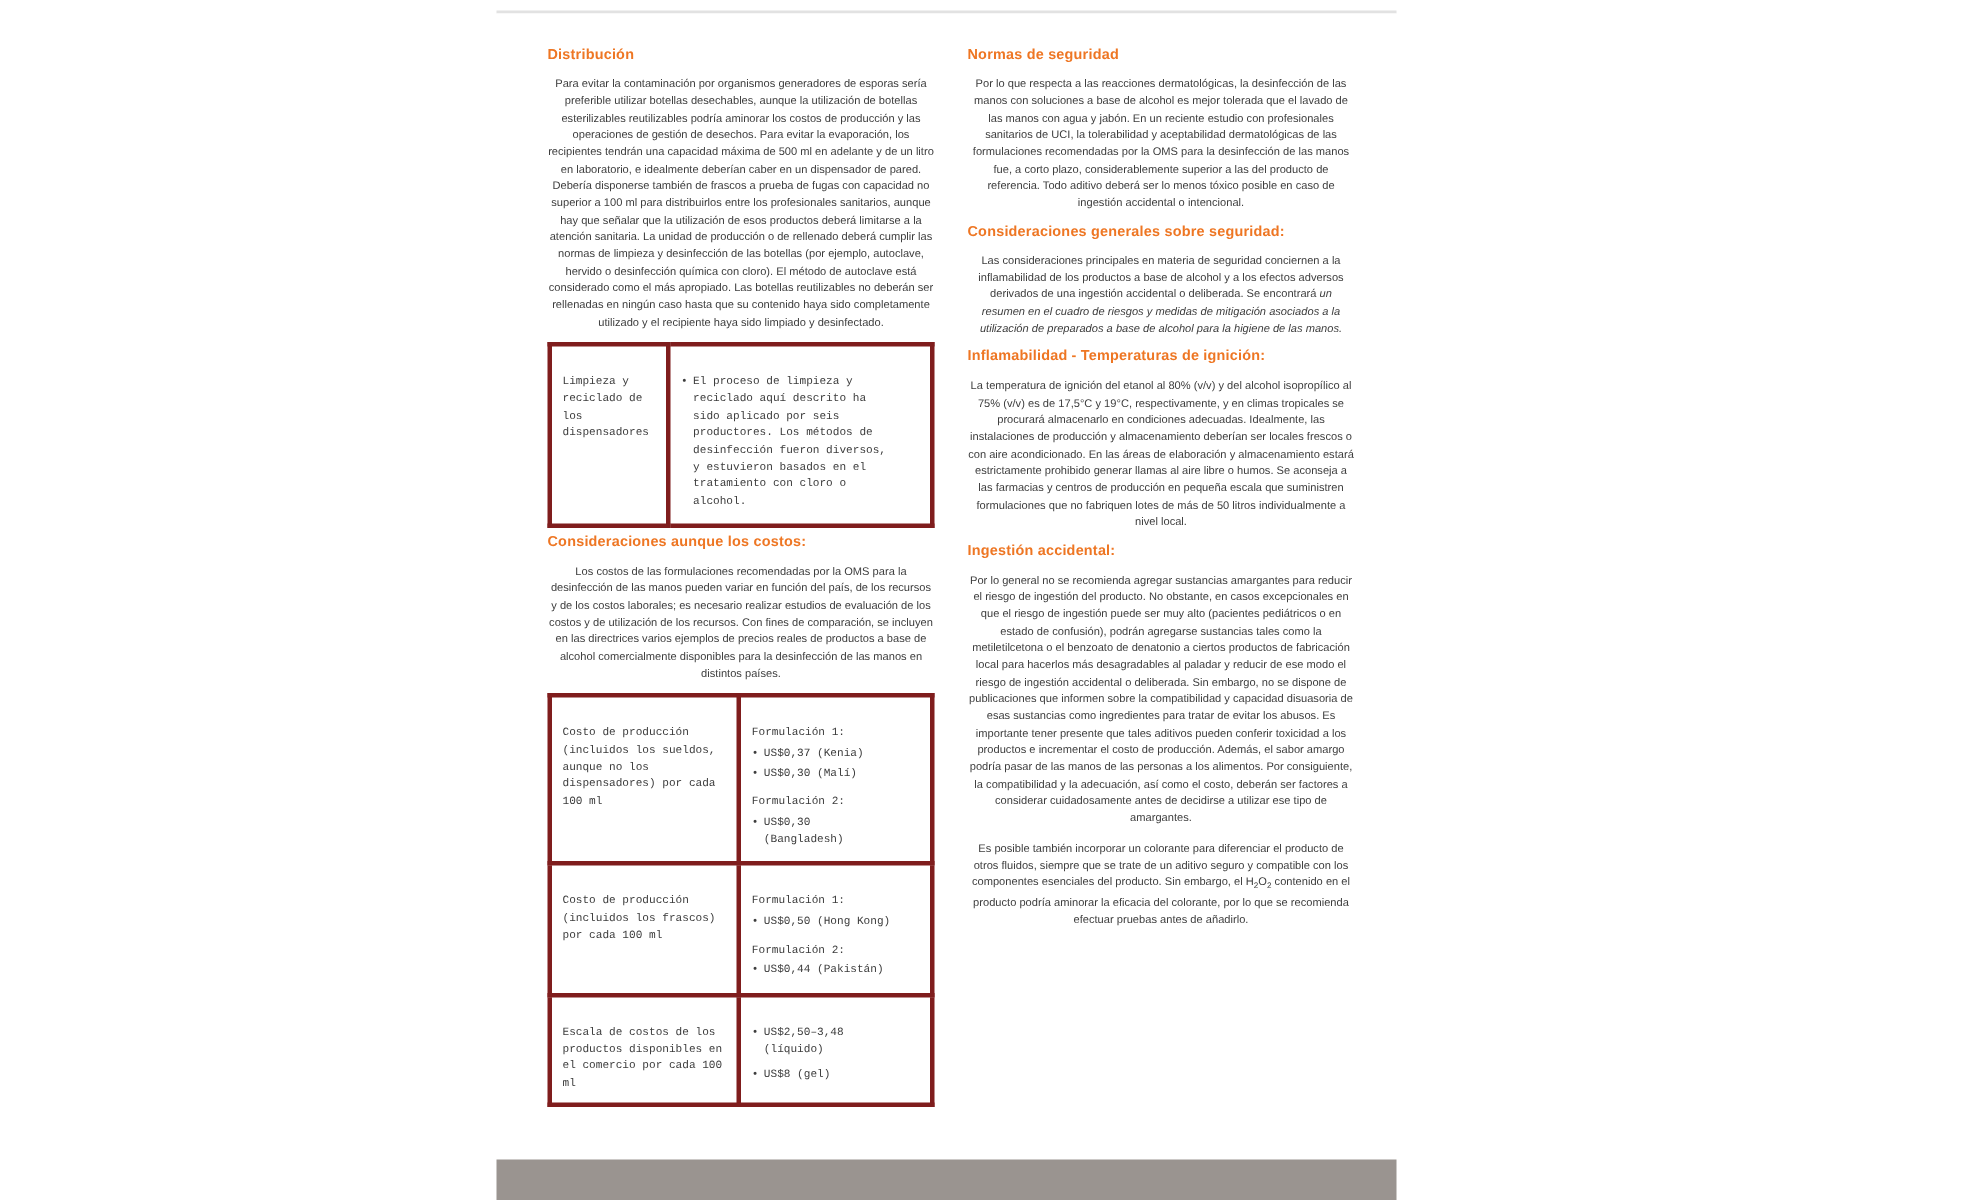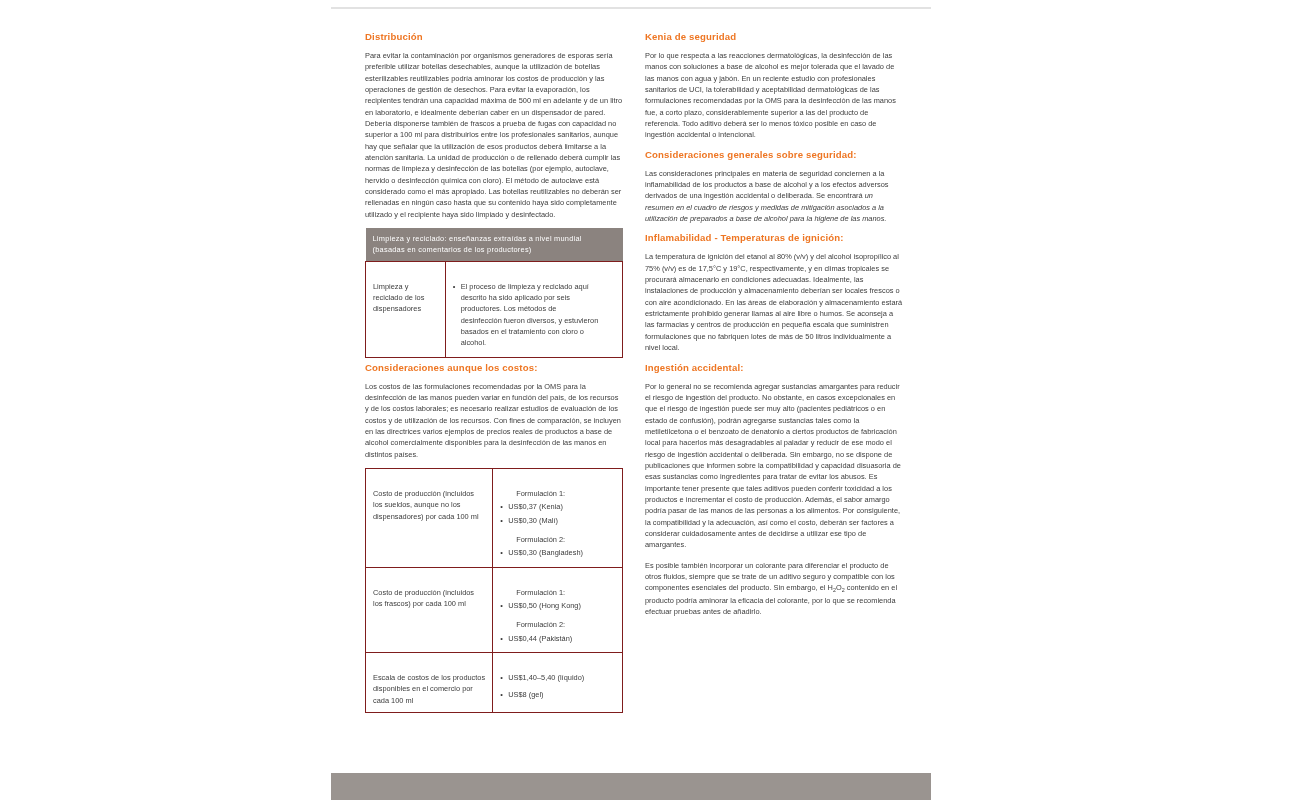--- a/index.html
+++ b/index.html
@@ -48,21 +48,21 @@
     margin: 0 0 7px 0;
     line-height: 1.25;
   }
   h2.sec.gap { }
 
   p.body {
     color: #3c3c3c;
     font-size: 7.4px;
     line-height: 11.35px;
     margin: 0 0 8px 0;
-    text-align: left;
+    text-align: center;
     letter-spacing: 0.01px;
   }
   p.body em { }
   sub { font-size: 5.4px; vertical-align: baseline; position: relative; top: 1.4px; }
 
   
   table.wtable {
     width: 100%;
     border-collapse: collapse;
     margin-top: 7px;
@@ -72,42 +72,43 @@
   table.wtable .thead td {
     background: #8b837f;
     color: #ffffff;
     font-size: 7.4px;
     line-height: 11.2px;
     padding: 5px 7px 5px 7px;
     letter-spacing: 0.25px;
     border: none;
   }
   table.wtable td.cell {
-    border: 1px solid #7f1d1d;
+    border: 3px solid #7f1d1d;
     padding: 19px 7px 6px 7px;
     vertical-align: top;
     color: #3c3c3c;
     font-size: 7.4px;
     line-height: 11.35px;
+    font-family: Liberation Mono, monospace;
   }
   table.wtable td.cell.right-col { border-left: 1px solid #cfcac7; }
   .bullets { margin: 0; padding: 0; list-style: none; }
   .bullets li {
     position: relative;
     padding-left: 8px;
     margin: 0 16px 2px 0;
     line-height: 11.35px;
   }
   .bullets li:before {
     content: "\2022";
     position: absolute;
     left: 0; top: 0;
     color: #3c3c3c;
   }
-  .sub-label { margin: 0 0 2px 16px; }
+  .sub-label { margin: 0 0 2px 0; }
   .sub-label.spaced { margin-top: 8px; }
 
   
   .footer-band {
     position: absolute;
     left: 331px; top: 773px;
     width: 600px; height: 27px;
     background: #9a9490;
   }
   .footer-text {
@@ -133,23 +134,20 @@
         <h2 class="sec">Distribución</h2>
 
         <p class="body">Para evitar la contaminación por organismos generadores de esporas sería preferible utilizar botellas desechables, aunque la utilización de botellas esterilizables reutilizables podría aminorar los costos de producción y las operaciones de gestión de desechos. Para evitar la evaporación, los recipientes tendrán una capacidad máxima de 500 ml en adelante y de un litro en laboratorio, e idealmente deberían caber en un dispensador de pared. Debería disponerse también de frascos a prueba de fugas con capacidad no superior a 100 ml para distribuirlos entre los profesionales sanitarios, aunque hay que señalar que la utilización de esos productos deberá limitarse a la atención sanitaria. La unidad de producción o de rellenado deberá cumplir las normas de limpieza y desinfección de las botellas (por ejemplo, autoclave, hervido o desinfección química con cloro). El método de autoclave está considerado como el más apropiado. Las botellas reutilizables no deberán ser rellenadas en ningún caso hasta que su contenido haya sido completamente utilizado y el recipiente haya sido limpiado y desinfectado.</p>
 
         <table class="wtable">
           <colgroup>
             <col style="width:31%">
             <col style="width:69%">
           </colgroup>
           <tbody>
-            <tr class="thead">
-              <td colspan="2">Limpieza y reciclado: enseñanzas extraídas a nivel mundial (basadas en comentarios de los productores)</td>
-            </tr>
             <tr>
               <td class="cell">Limpieza y reciclado de los dispensadores</td>
               <td class="cell right-col">
                 <ul class="bullets">
                   <li>El proceso de limpieza y reciclado aquí descrito ha sido aplicado por seis productores. Los métodos de desinfección fueron diversos, y estuvieron basados en el tratamiento con cloro o alcohol.</li>
                 </ul>
               </td>
             </tr>
           </tbody>
         </table>
@@ -191,33 +189,33 @@
                 <ul class="bullets">
                   <li>US$0,44 (Pakistán)</li>
                 </ul>
               </td>
             </tr>
 
             <tr>
               <td class="cell">Escala de costos de los productos disponibles en el comercio por cada 100 ml</td>
               <td class="cell right-col">
                 <ul class="bullets">
-                  <li>US$1,40–5,40 (líquido)</li>
+                  <li>US$2,50–3,48 (líquido)</li>
                   <li style="margin-top:6px">US$8 (gel)</li>
                 </ul>
               </td>
             </tr>
           </tbody>
         </table>
 
       </div>
 
       <div class="col col-right">
 
-        <h2 class="sec">Kenia de seguridad</h2>
+        <h2 class="sec">Normas de seguridad</h2>
 
         <p class="body">Por lo que respecta a las reacciones dermatológicas, la desinfección de las manos con soluciones a base de alcohol es mejor tolerada que el lavado de las manos con agua y jabón. En un reciente estudio con profesionales sanitarios de UCI, la tolerabilidad y aceptabilidad dermatológicas de las formulaciones recomendadas por la OMS para la desinfección de las manos fue, a corto plazo, considerablemente superior a las del producto de referencia. Todo aditivo deberá ser lo menos tóxico posible en caso de ingestión accidental o intencional.</p>
 
         <h2 class="sec gap">Consideraciones generales sobre seguridad:</h2>
 
         <p class="body"><span>Las consideraciones principales en materia de seguridad conciernen a la inflamabilidad de los productos a base de alcohol y a los efectos adversos derivados de una ingestión accidental o deliberada. Se encontrará </span><em>un resumen en el cuadro de riesgos y medidas de mitigación asociados a la utilización de preparados a base de alcohol para la higiene de las manos.</em></p>
 
         <h2 class="sec gap">Inflamabilidad - Temperaturas de ignición:</h2>
 
         <p class="body">La temperatura de ignición del etanol al 80% (v/v) y del alcohol isopropílico al 75% (v/v) es de 17,5°C y 19°C, respectivamente, y en climas tropicales se procurará almacenarlo en condiciones adecuadas. Idealmente, las instalaciones de producción y almacenamiento deberían ser locales frescos o con aire acondicionado. En las áreas de elaboración y almacenamiento estará estrictamente prohibido generar llamas al aire libre o humos. Se aconseja a las farmacias y centros de producción en pequeña escala que suministren formulaciones que no fabriquen lotes de más de 50 litros individualmente a nivel local.</p>

